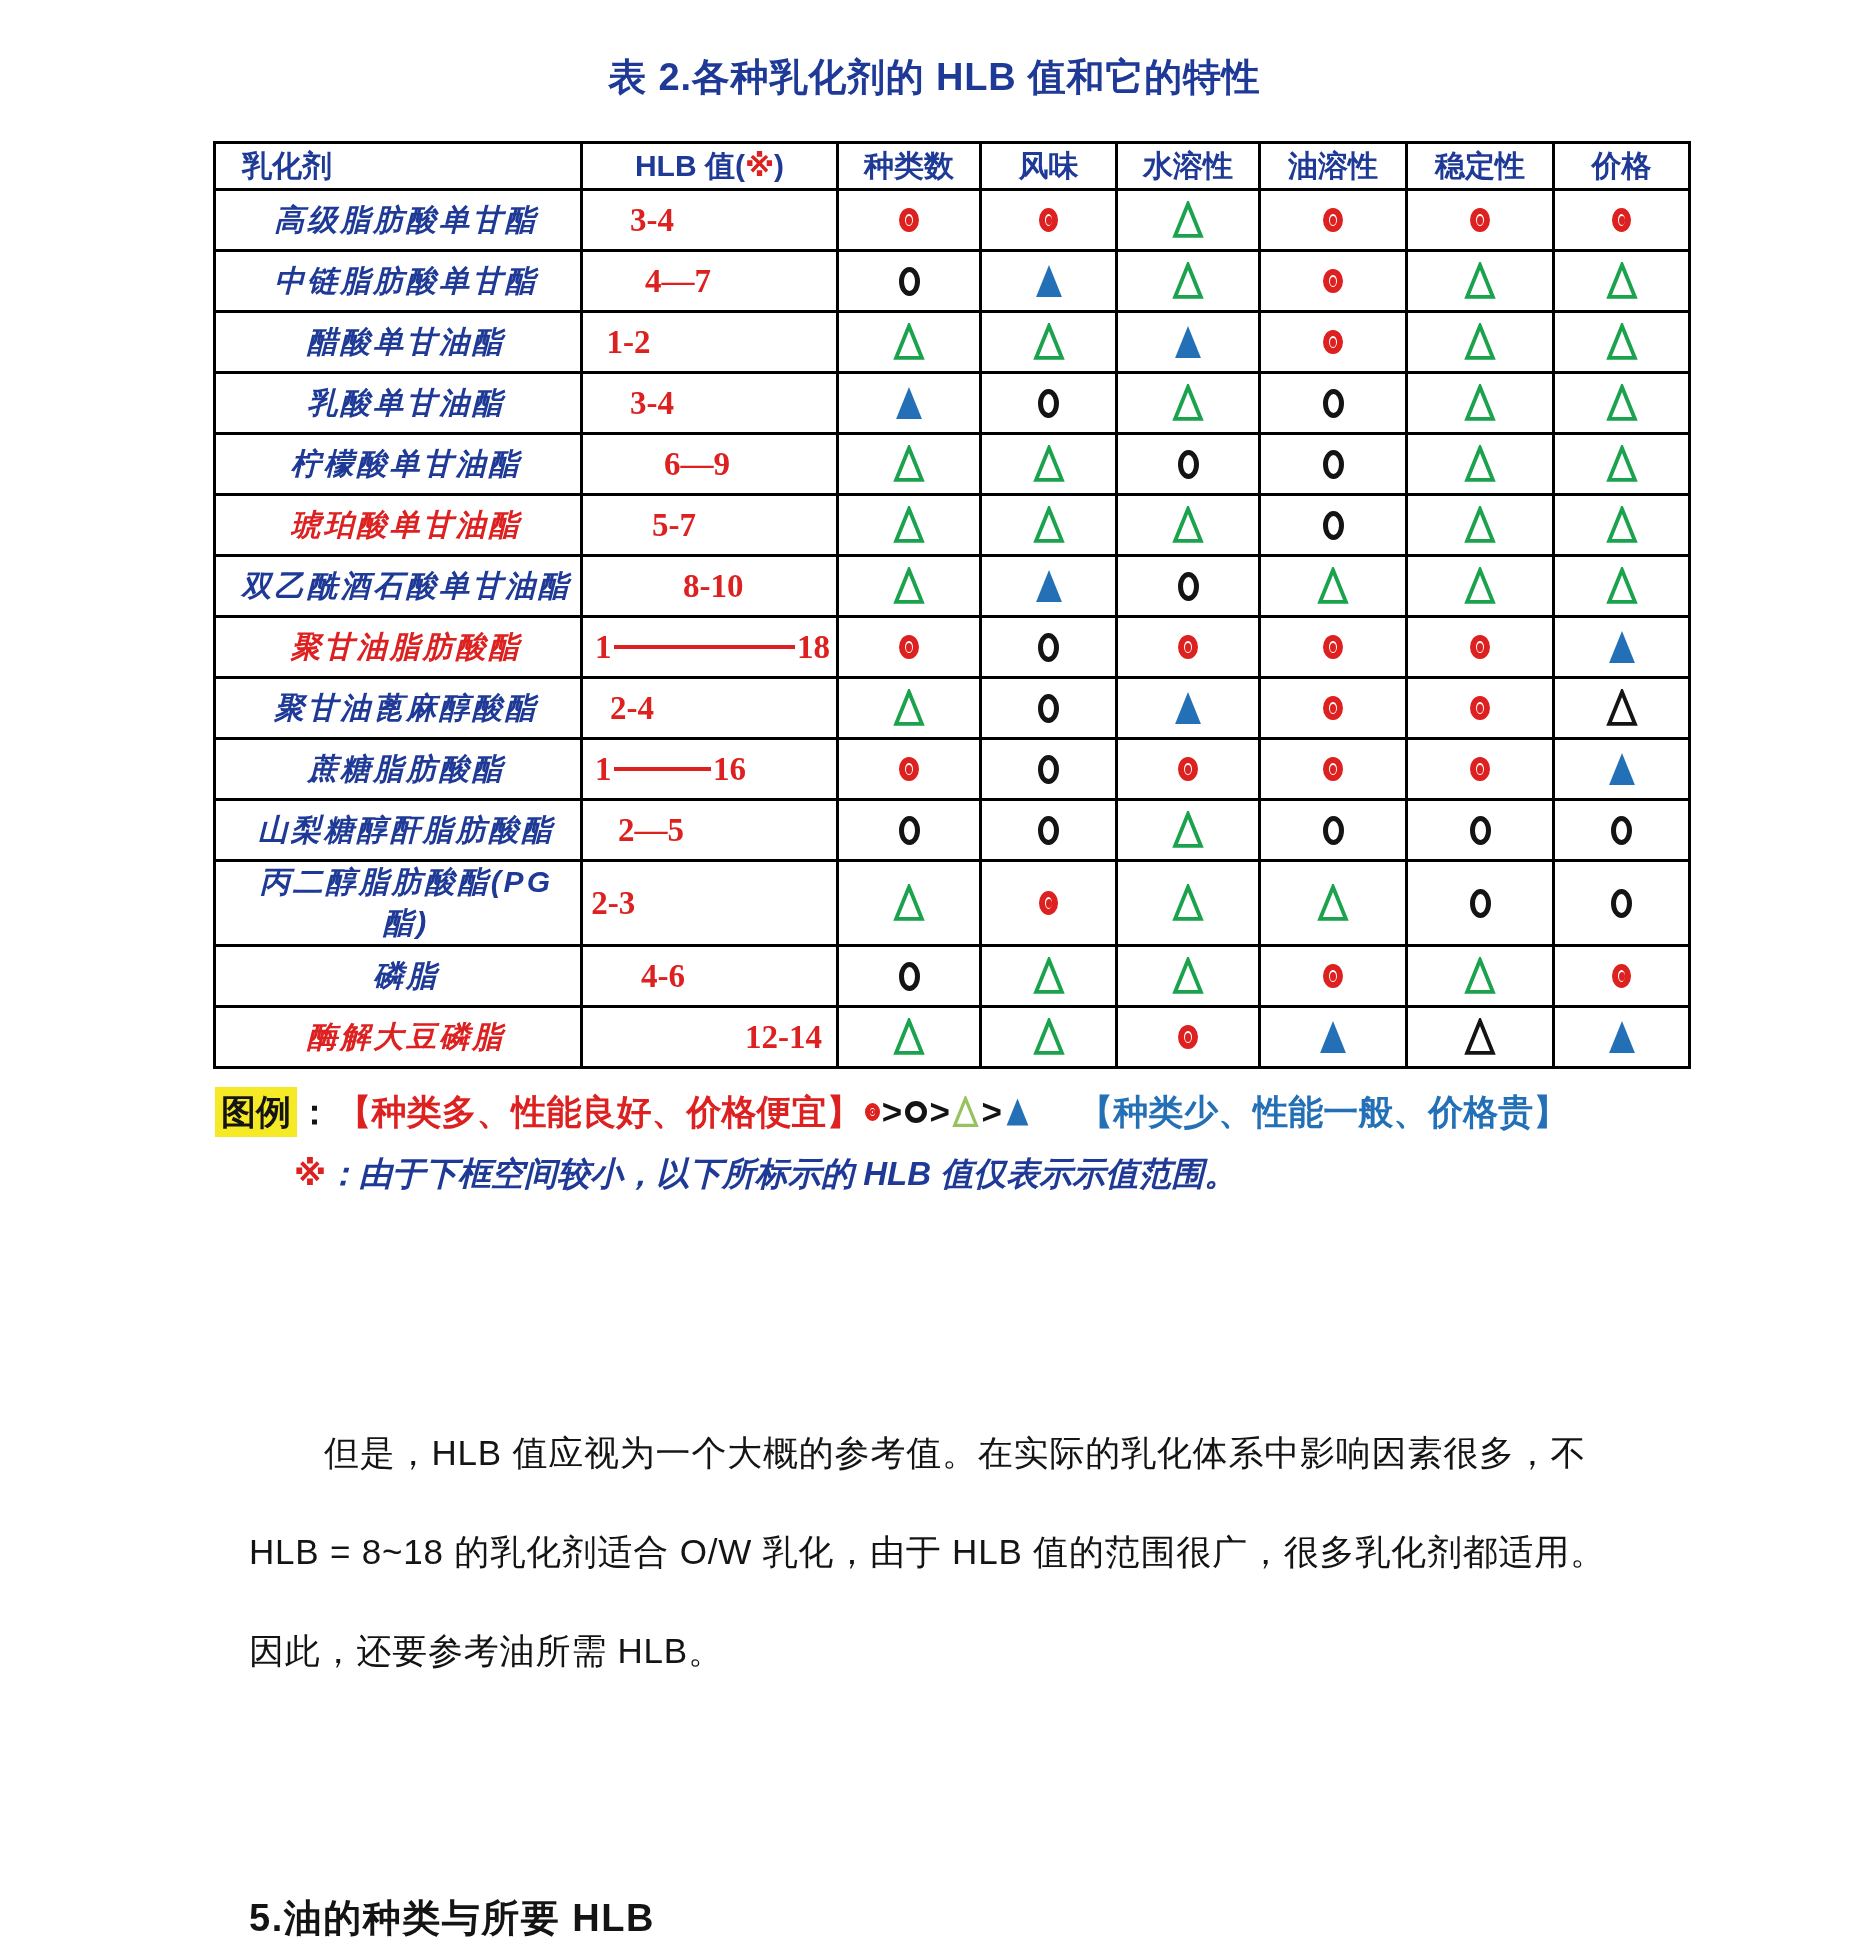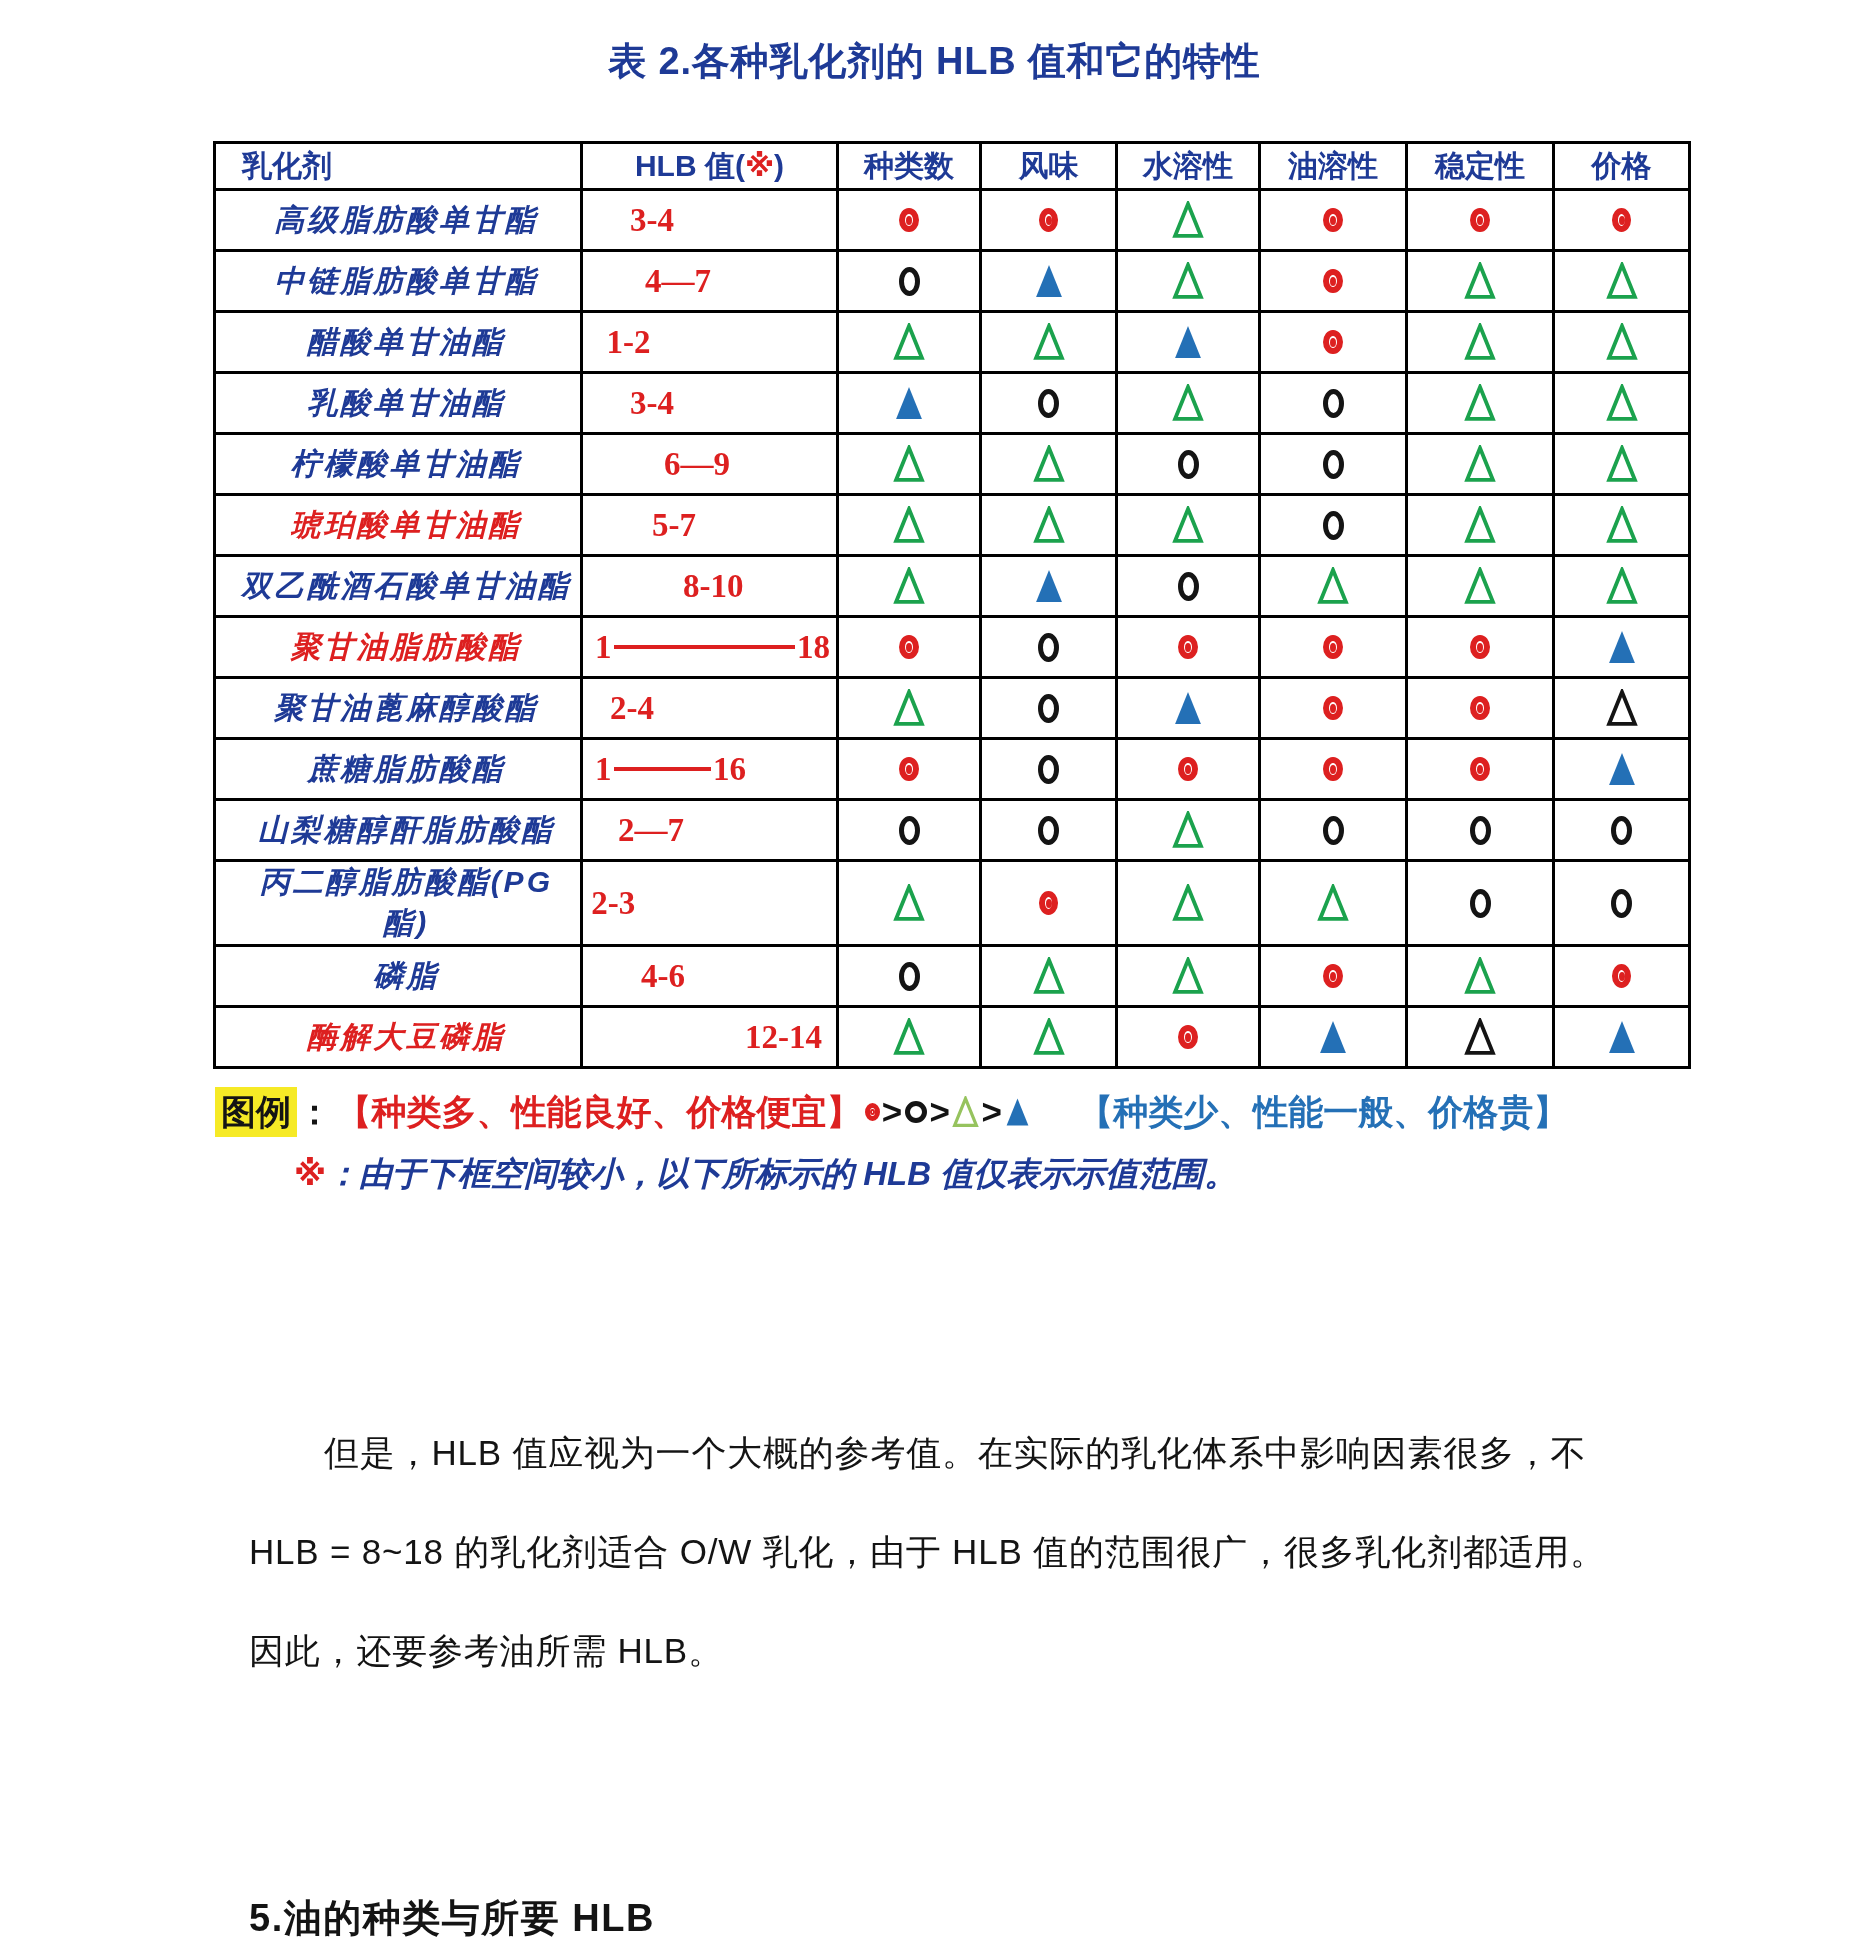--- a/index.html
+++ b/index.html
@@ -4,21 +4,21 @@
 <style>
   :root{
     --dark_blue:#1e3a96; --red:#dd2020; --green:#1ba24d; --light_green:#96c35e;
     --blue:#2470b6; --black:#141414; --yellow_highlight:#f6ea26; --bg:#ffffff;
   }
   *{box-sizing:border-box;margin:0;padding:0}
   html,body{background:var(--bg);}
   body{font-family:"Liberation Sans","DejaVu Sans",sans-serif;width:1869px;height:1955px;position:relative;}
   .page{position:absolute;inset:0;background:var(--bg);}
 
-  .title{position:absolute;top:36px;left:0;width:100%;text-align:center;
+  .title{position:absolute;top:52px;left:0;width:100%;text-align:center;
          font-size:38px;font-weight:700;color:var(--dark_blue);letter-spacing:0.8px;}
 
   table.hlb-table{position:absolute;left:213px;top:141px;width:1475px;
                   border-collapse:collapse;table-layout:fixed;}
   .hlb-table th,.hlb-table td{border:3px solid #000;overflow:hidden;}
   .hlb-table thead th{height:47px;font-size:30px;font-weight:700;color:var(--dark_blue);vertical-align:middle;}
   .hlb-table thead th.col-name{text-align:left;padding-left:26px;}
   .hlb-table thead .star{color:var(--red);}
   .hlb-table tbody td{height:61px;vertical-align:middle;}
   td.name{font-size:30px;font-weight:700;color:var(--dark_blue);text-align:center;padding-left:16.6px;letter-spacing:3px;font-style:italic;}
@@ -262,21 +262,21 @@
           <td class="symcell"><span class="sym c"></span></td>
           <td class="symcell"><span class="sym dc"></span></td>
           <td class="symcell"><span class="sym dc"></span></td>
           <td class="symcell"><span class="sym dc"></span></td>
           <td class="symcell"><span class="sym"><svg width="32" height="38" viewBox="0 0 42 50">
                 <path d="M21 4 L38 46 L4 46 Z" fill="#2470b6" stroke="#2470b6" stroke-width="0"></path>
               </svg></span></td>
         </tr>
         <tr class="">
      <td class="name">山梨糖醇酐脂肪酸酯</td>
-          <td class="hlb" style="padding-left:35px">2—7</td>
+          <td class="hlb" style="padding-left:35px">2—5</td>
           <td class="symcell"><span class="sym c"></span></td>
           <td class="symcell"><span class="sym c"></span></td>
           <td class="symcell"><span class="sym"><svg width="32" height="38" viewBox="0 0 42 50">
                 <path d="M21 4 L38 46 L4 46 Z" fill="none" stroke="#1ba24d" stroke-width="5"></path>
               </svg></span></td>
           <td class="symcell"><span class="sym c"></span></td>
           <td class="symcell"><span class="sym c"></span></td>
           <td class="symcell"><span class="sym c"></span></td>
         </tr>
         <tr class="">

